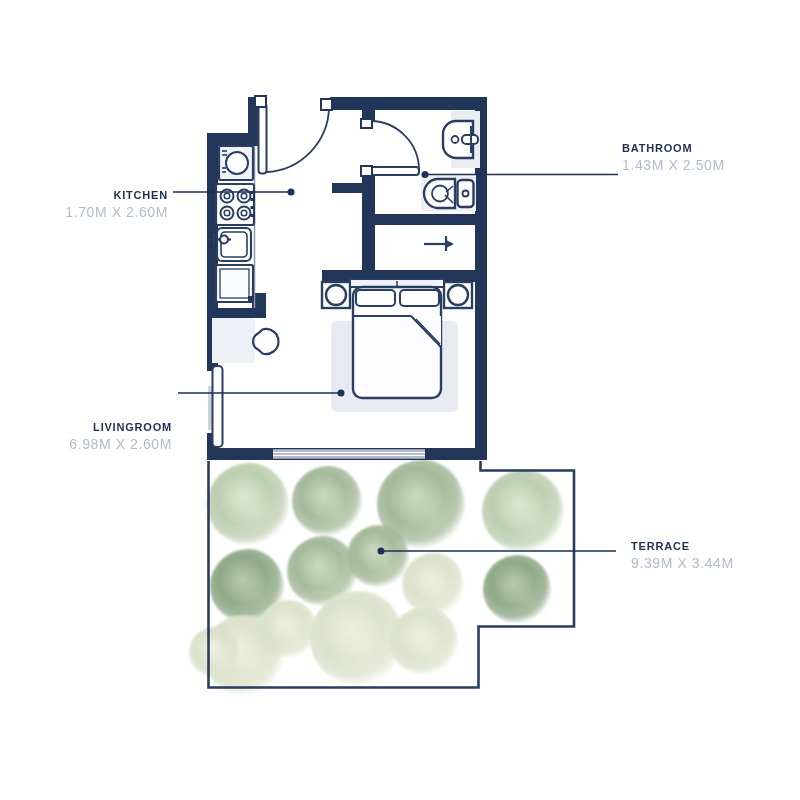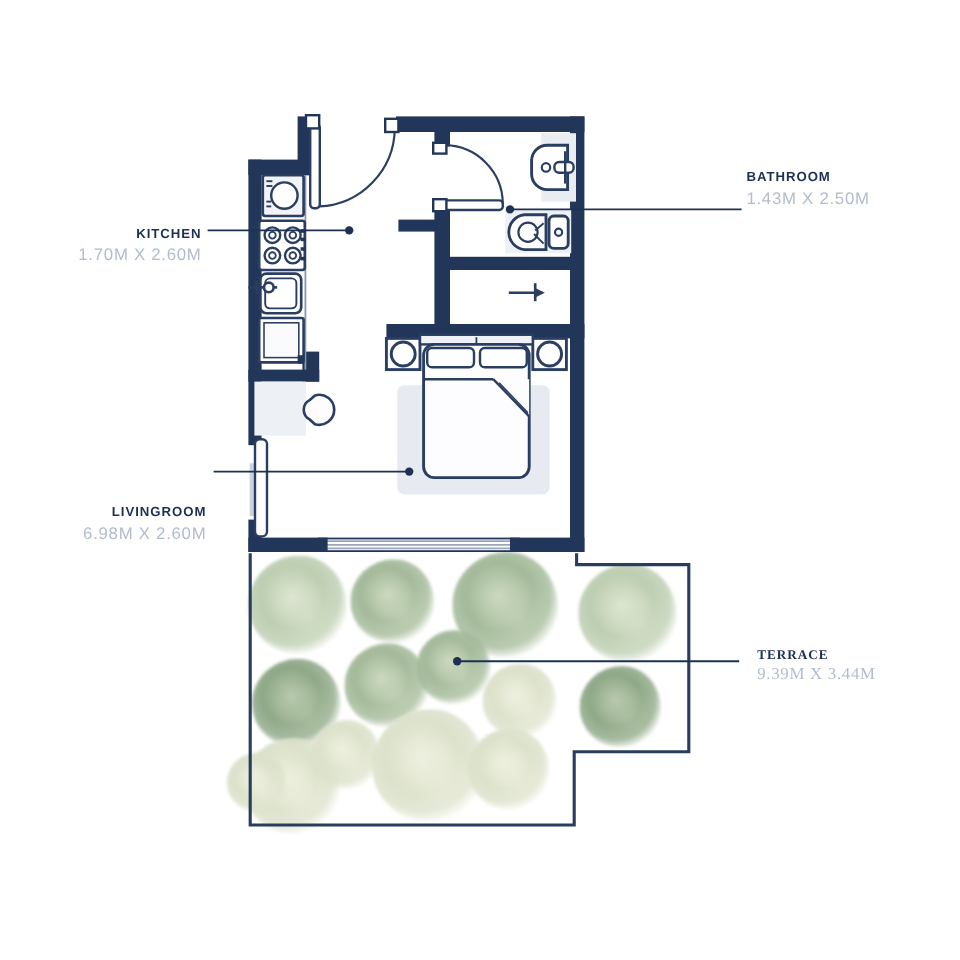--- a/index.html
+++ b/index.html
@@ -209,18 +209,18 @@
   <div class="label-block left" style="left:622px;top:142px;">
     <div class="room-name">BATHROOM</div>
     <div class="room-dims">1.43M X 2.50M</div>
   </div>
 
   <div class="label-block right" style="right:628px;top:377px;margin-top:44px;">
     <div class="room-name">LIVINGROOM</div>
     <div class="room-dims">6.98M X 2.60M</div>
   </div>
 
-  <div class="label-block left" style="left:631px;top:540px;font-family:Liberation Serif, serif;">
+  <div class="label-block left" style="left:631px;top:540px;">
     <div class="room-name">TERRACE</div>
     <div class="room-dims">9.39M X 3.44M</div>
   </div>
 
 </div>
 
 </body></html>

